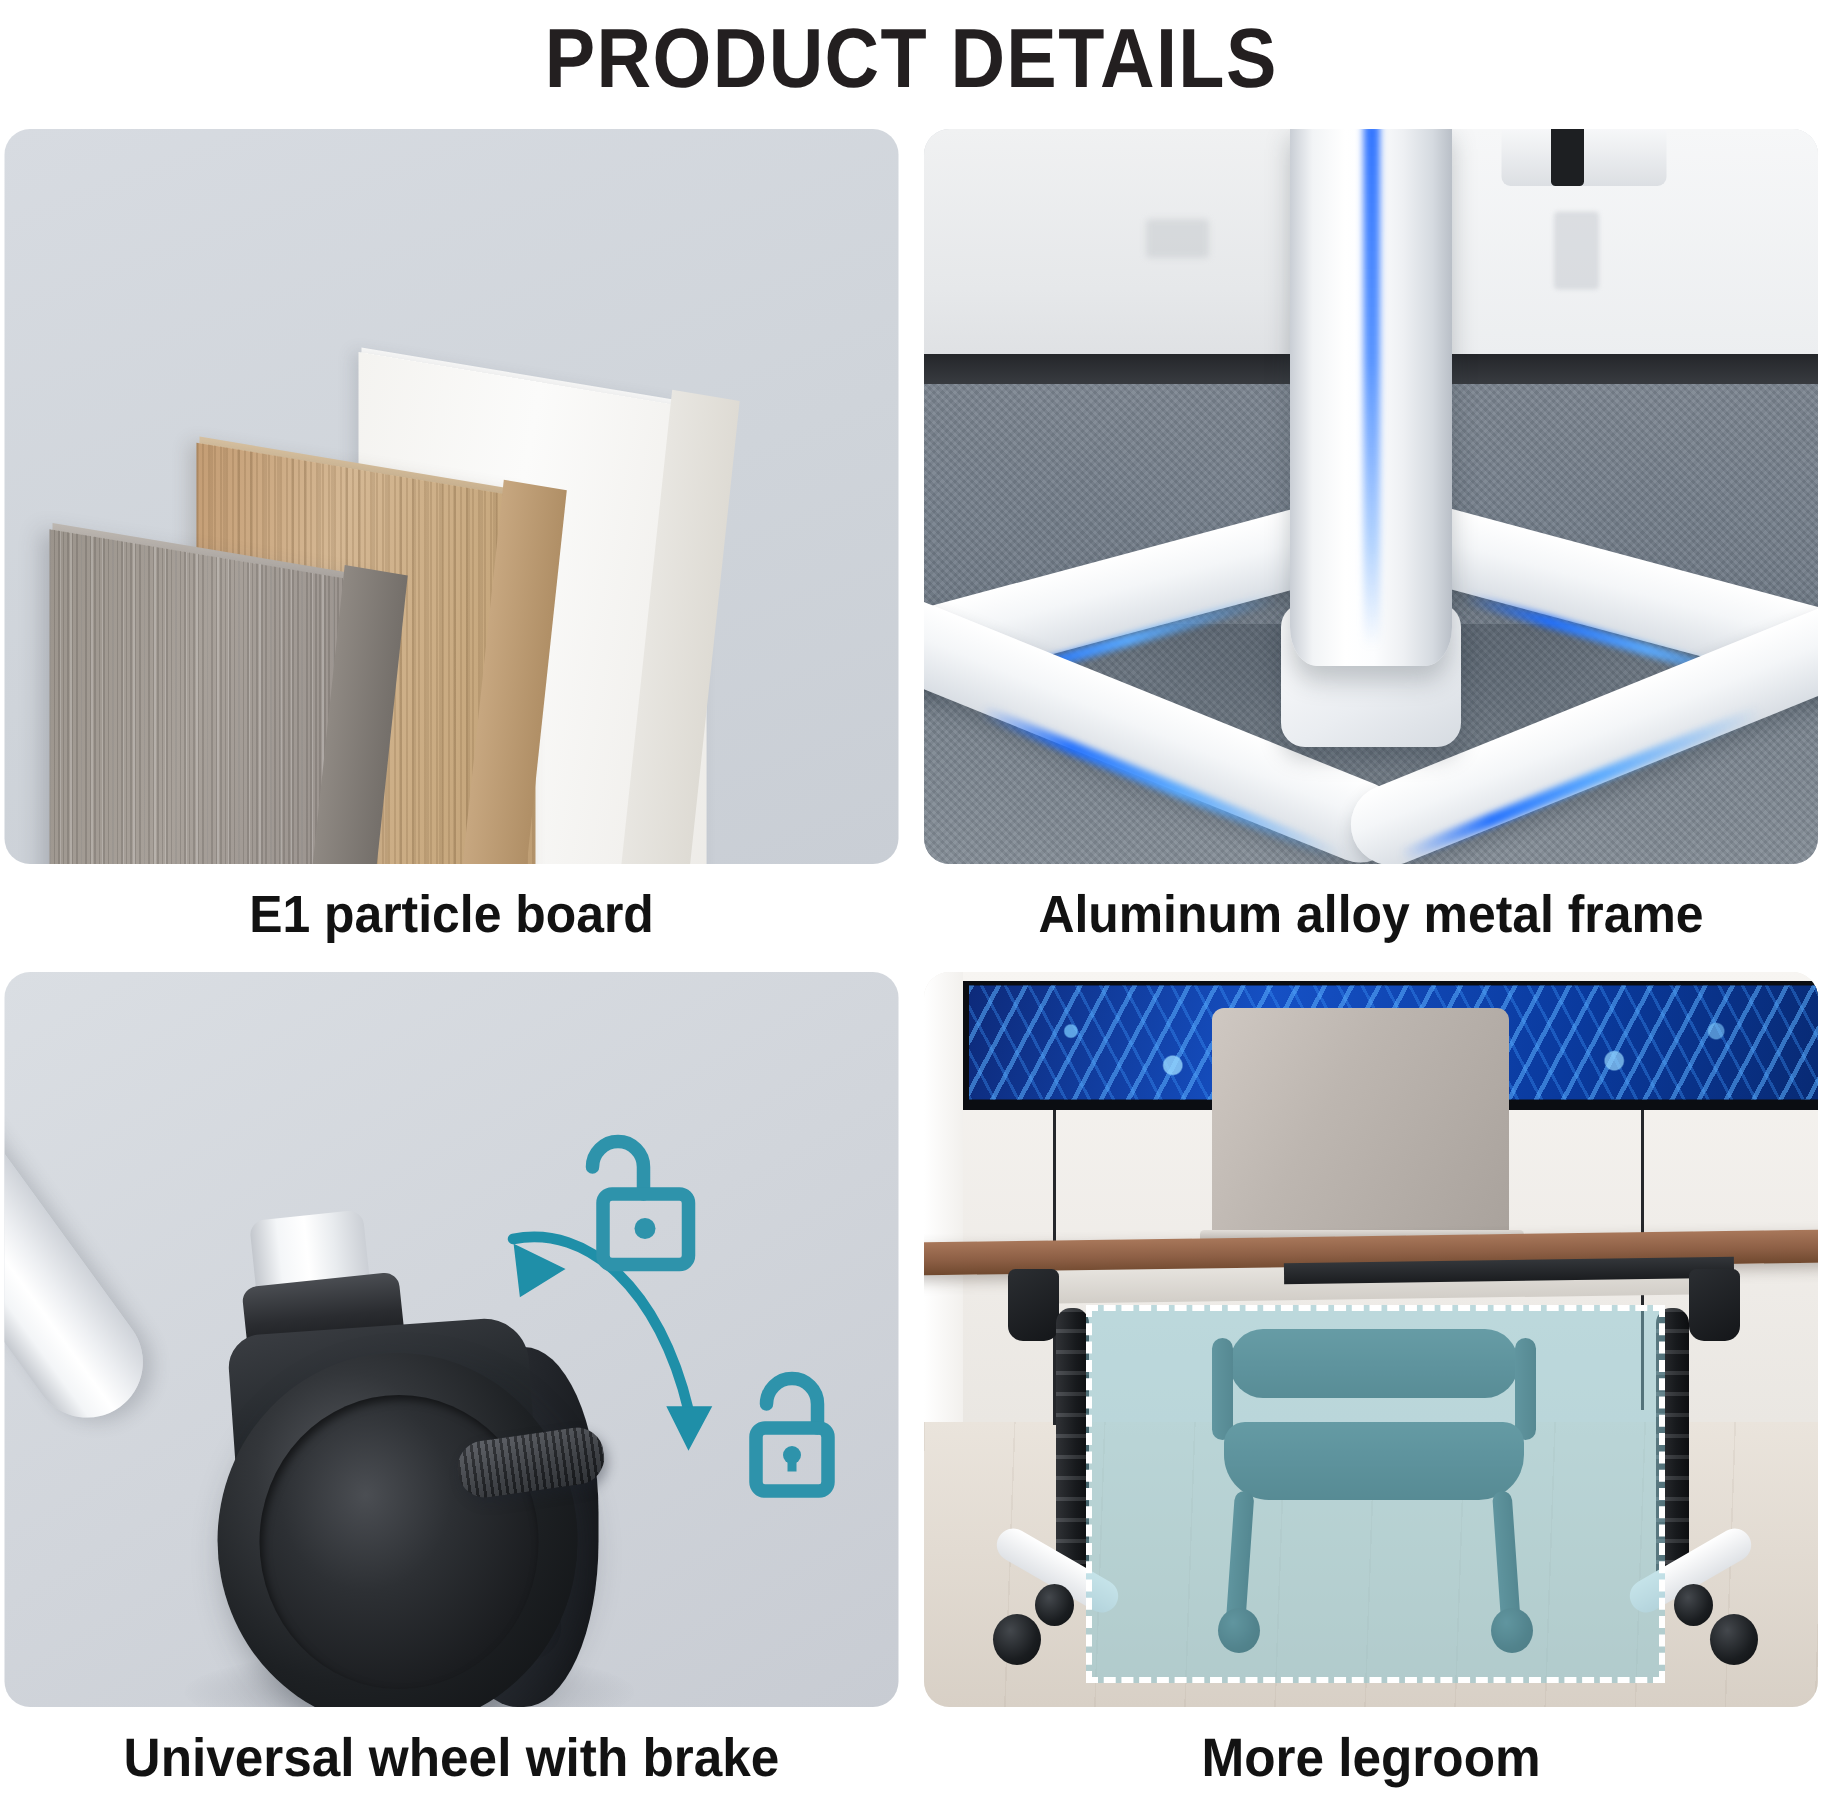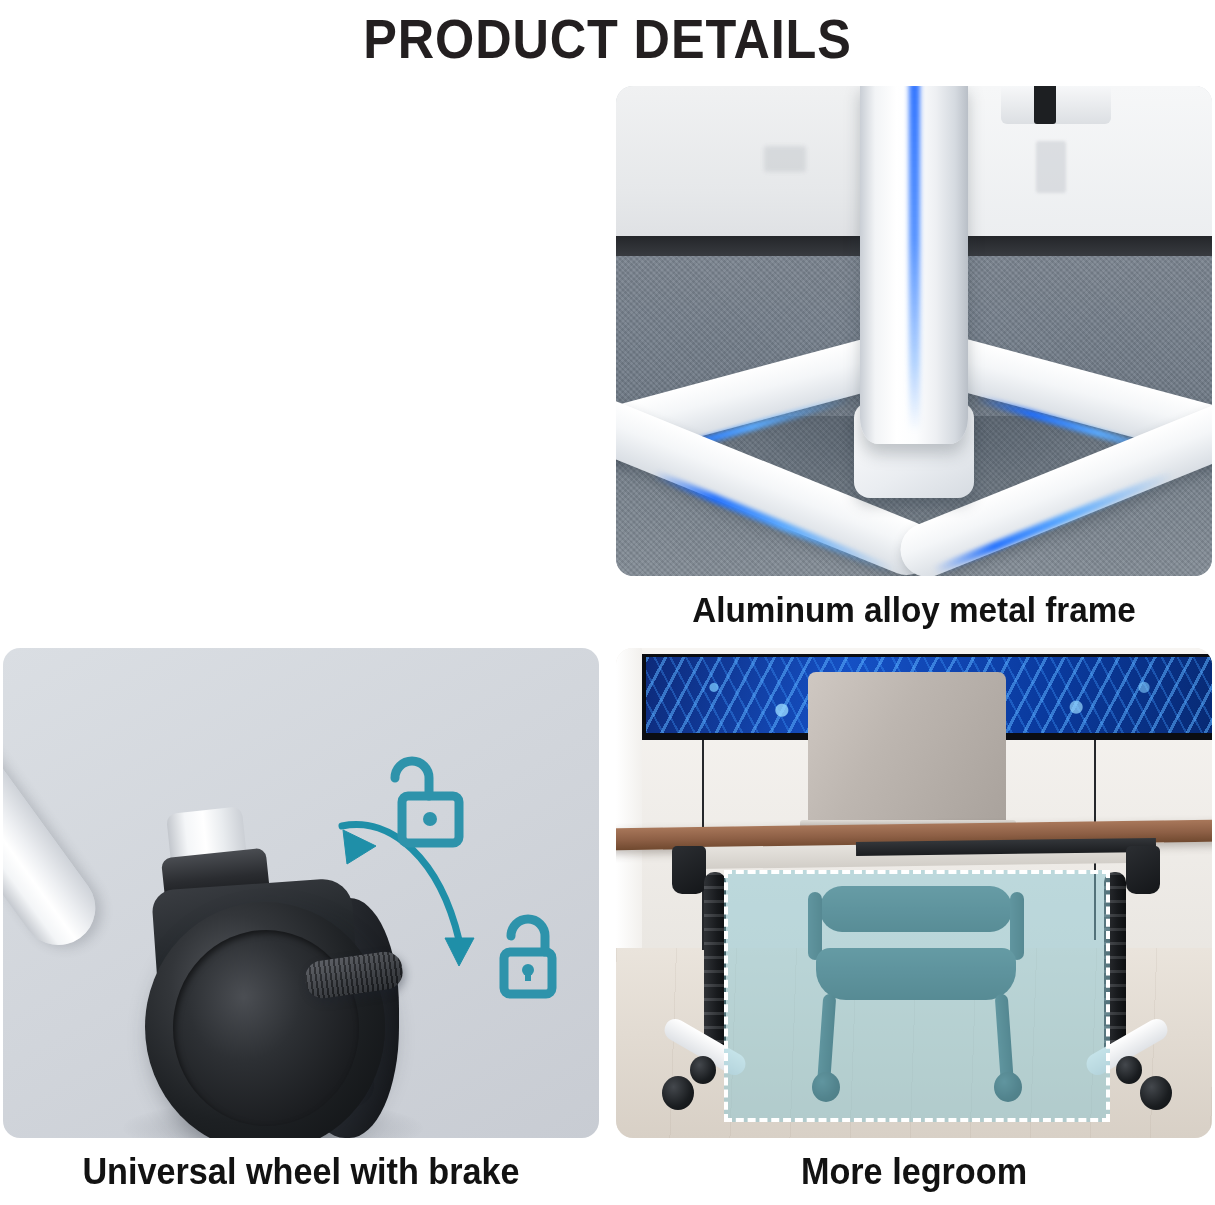--- a/index.html
+++ b/index.html
@@ -569,20 +569,36 @@
     background: #25272b;
   }
 </style>
 </head>
 <body>
 
 <div class="page-title">PRODUCT DETAILS</div>
 
 <div class="grid">
 
+  <div class="cell r0 c0">
+    <div class="panel p1">
+      <div class="board-white-top"></div>
+      <div class="board-white-face"></div>
+      <div class="board-white-edge"></div>
+
+      <div class="board-oak-top"></div>
+      <div class="board-oak-face"></div>
+      <div class="board-oak-edge"></div>
+
+      <div class="board-gray-top"></div>
+      <div class="board-gray-face"></div>
+      <div class="board-gray-edge"></div>
+    </div>
+    <div class="caption">E1 particle board</div>
+  </div>
 
   <div class="cell r0 c1">
     <div class="panel p2">
       <div class="p2-wall"></div>
       <div class="p2-wall-panel"></div>
       <div class="p2-wall-mark"></div>
       <div class="p2-clip"></div>
       <div class="p2-clip-dark"></div>
       <div class="p2-clip2"></div>
       <div class="p2-baseboard"></div>

